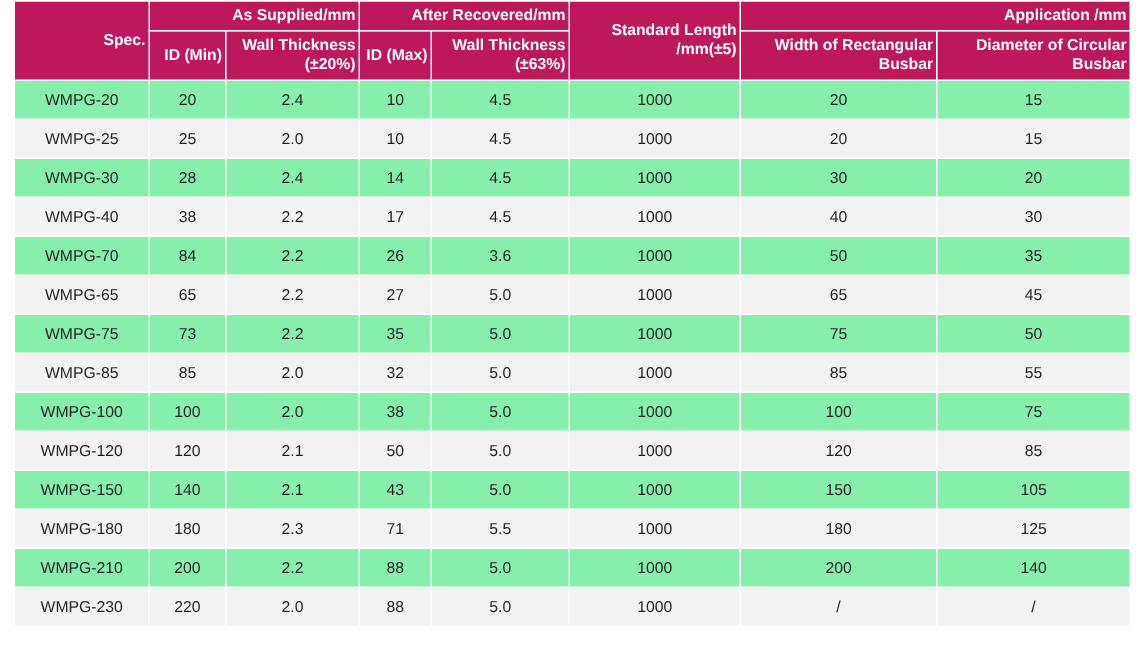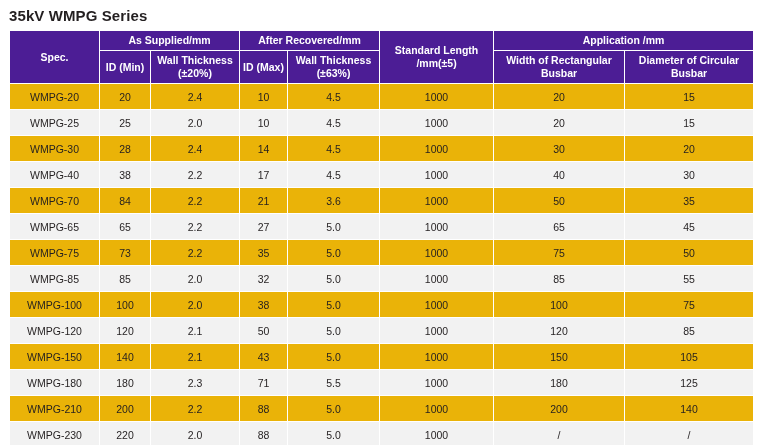--- a/index.html
+++ b/index.html
@@ -33,58 +33,58 @@
     width: 744px;
     margin-left: 9px;
     table-layout: fixed;
   }
   table.spec th, table.spec td {
     border: 1px solid #ffffff;
     text-align: center;
     vertical-align: middle;
   }
   table.spec thead th {
-    background: #4c1d95;
+    background: #be185d;
     color: #ffffff;
     font-size: 10.5px;
     font-weight: bold;
     line-height: 1.25;
     padding: 3px 2px;
+    text-align: right;
   }
   table.spec thead th.tall {
     padding: 4px 2px;
   }
   table.spec tbody td {
     font-size: 10.5px;
     color: #231f20;
     height: 25px;
     padding: 0 2px;
     border: 1px solid #ffffff;
   }
-  tbody tr.odd td { background: #eab308; }
+  tbody tr.odd td { background: #86efac; }
   tbody tr.even td { background: #f2f2f2; text-align: center; }
   tbody td.spec-col {
     font-size: 10.5px;
   }
   
   col.c0 { width: 90px; }
   col.c1 { width: 51px; }
   col.c2 { width: 89px; }
   col.c3 { width: 48px; }
   col.c4 { width: 92px; }
   col.c5 { width: 114px; }
   col.c6 { width: 131px; }
   col.c7 { width: 129px; }
 </style>
 </head>
 <body>
 
 <div class="page">
 
-  <div class="title">35kV WMPG Series</div>
 
   <table class="spec">
     <colgroup>
       <col class="c0">
         <col class="c1">
         <col class="c2">
         <col class="c3">
         <col class="c4">
         <col class="c5">
         <col class="c6">
@@ -145,21 +145,21 @@
           <td>17</td>
           <td>4.5</td>
           <td>1000</td>
           <td>40</td>
           <td>30</td>
         </tr>
         <tr class="odd">
           <td class="spec-col">WMPG-70</td>
           <td>84</td>
           <td>2.2</td>
-          <td>21</td>
+          <td>26</td>
           <td>3.6</td>
           <td>1000</td>
           <td>50</td>
           <td>35</td>
         </tr>
         <tr class="even">
           <td class="spec-col">WMPG-65</td>
           <td>65</td>
           <td>2.2</td>
           <td>27</td>

